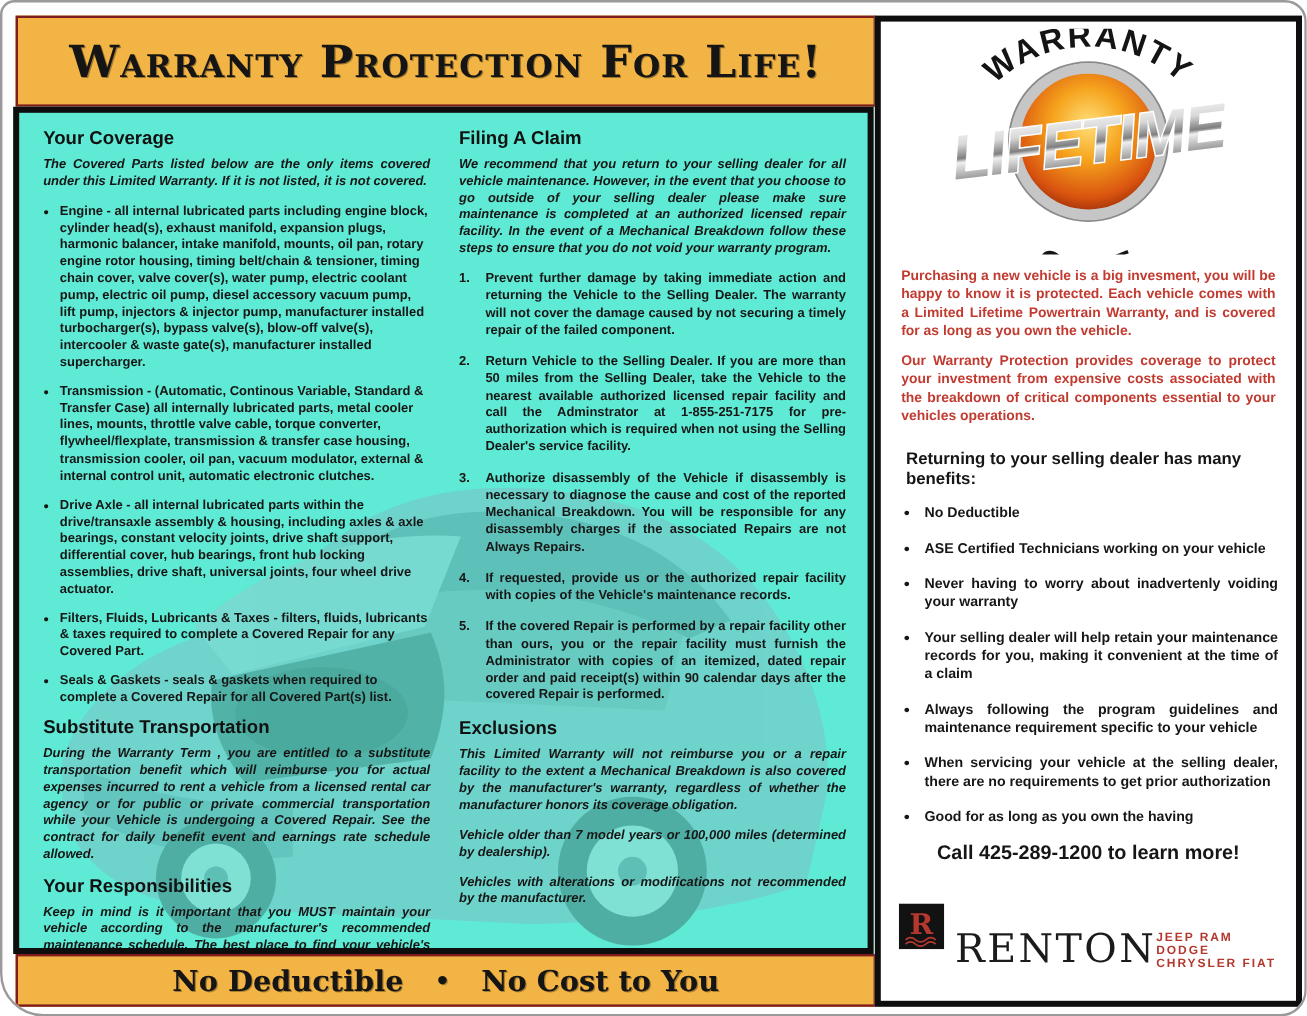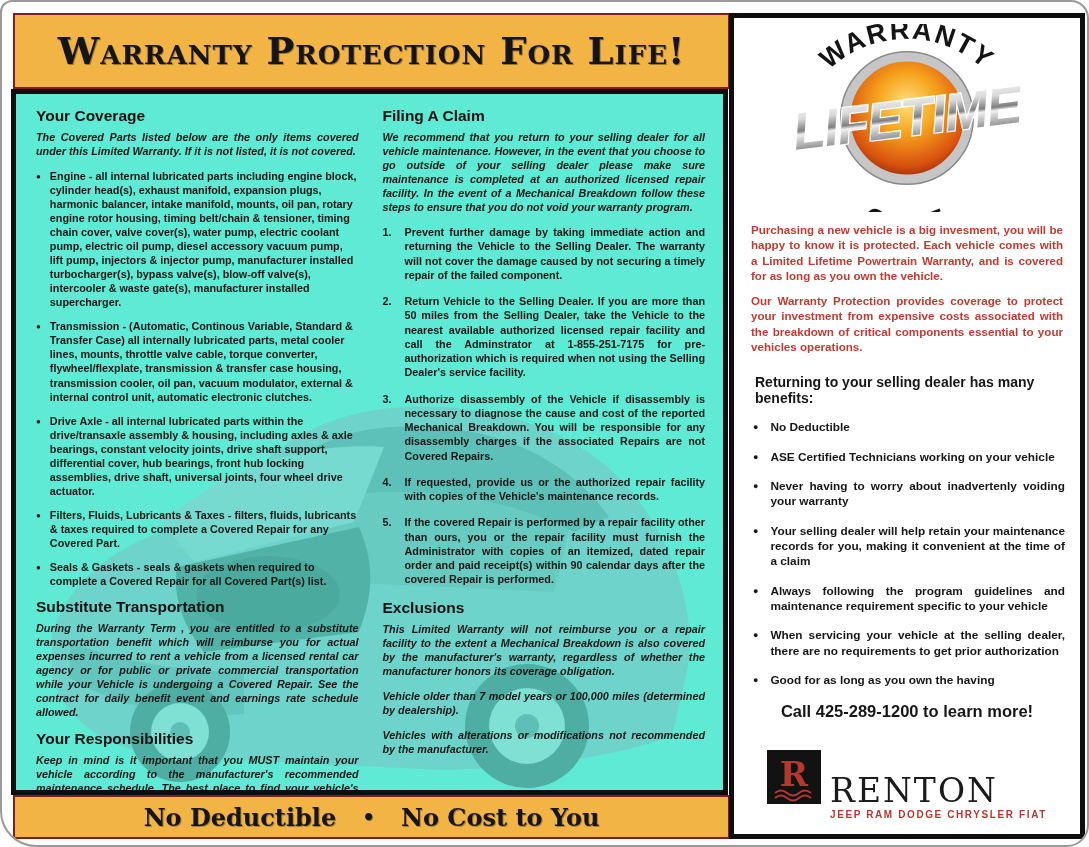--- a/index.html
+++ b/index.html
@@ -44,21 +44,21 @@
   }
   .logo-svg{display:block;margin:0 auto;}
   .red-par{color:#C23B31;font-weight:bold;font-size:11.6px;line-height:1.32;text-align:justify;margin:10px 2px 0 2px;}
   .benefits-heading{font-weight:bold;font-size:14px;margin:20px 0 0 6px;}
   ul.benefits{list-style:none;margin:14px 0 0 0;padding:0 0 0 4px;}
   ul.benefits li{display:flex;gap:12px;margin:0 0 14px 0;font-size:11.8px;line-height:1.3;font-weight:bold;}
   ul.benefits li .dot{font-size:9px;line-height:1.7;flex:0 0 auto;}
   ul.benefits li .b-text{text-align:justify;}
   .cta{font-weight:bold;font-size:16.5px;text-align:center;margin:12px 0 0 0;}
   .dealer{display:flex;align-items:center;justify-content:center;gap:9px;margin-top:13px;}
-  .dealer-name-block{display:flex;flex-direction:column;align-items:flex-start;margin-top:40px;}
+  .dealer-name-block{display:flex;align-items:flex-start;margin-top:40px;}
   .dealer-name{font-family:"DejaVu Serif",serif;font-size:33px;letter-spacing:2px;color:#1b1b1b;line-height:1;}
   .dealer-tagline{font-size:10px;font-weight:bold;color:#B5382F;letter-spacing:1.6px;margin-top:2px;}
 </style>
 </head>
 <body>
 
 <div class="page">
 
   <div class="banner top">
     <span>Warranty Protection For Life!</span>
@@ -124,21 +124,21 @@
           <li>
               <span class="num">1.</span>
               <span class="step-text">Prevent further damage by taking immediate action and returning the Vehicle to the Selling Dealer.  The warranty will not cover the damage caused by not securing a timely repair of the failed component.</span>
             </li>
           <li>
               <span class="num">2.</span>
               <span class="step-text">Return Vehicle to the Selling Dealer.  If you are more than 50 miles from the Selling Dealer, take the Vehicle to the nearest available authorized licensed repair facility and call the Adminstrator at 1-855-251-7175 for pre-authorization which is required when not using the Selling Dealer's service facility.</span>
             </li>
           <li>
               <span class="num">3.</span>
-              <span class="step-text">Authorize disassembly of the Vehicle if disassembly is necessary to diagnose the cause and cost of the reported Mechanical Breakdown.  You will be responsible for any disassembly charges if the associated Repairs are not Covered Repairs.</span>
+              <span class="step-text">Authorize disassembly of the Vehicle if disassembly is necessary to diagnose the cause and cost of the reported Mechanical Breakdown.  You will be responsible for any disassembly charges if the associated Repairs are not Always Repairs.</span>
             </li>
           <li>
               <span class="num">4.</span>
               <span class="step-text">If requested, provide us or the authorized repair facility with copies of the Vehicle's maintenance records.</span>
             </li>
           <li>
               <span class="num">5.</span>
               <span class="step-text">If the covered Repair is performed by a repair facility other than ours, you or the repair facility must furnish the Administrator with copies of an itemized, dated repair order and paid receipt(s) within 90 calendar days after the covered Repair is performed.</span>
             </li>
         </ol>

